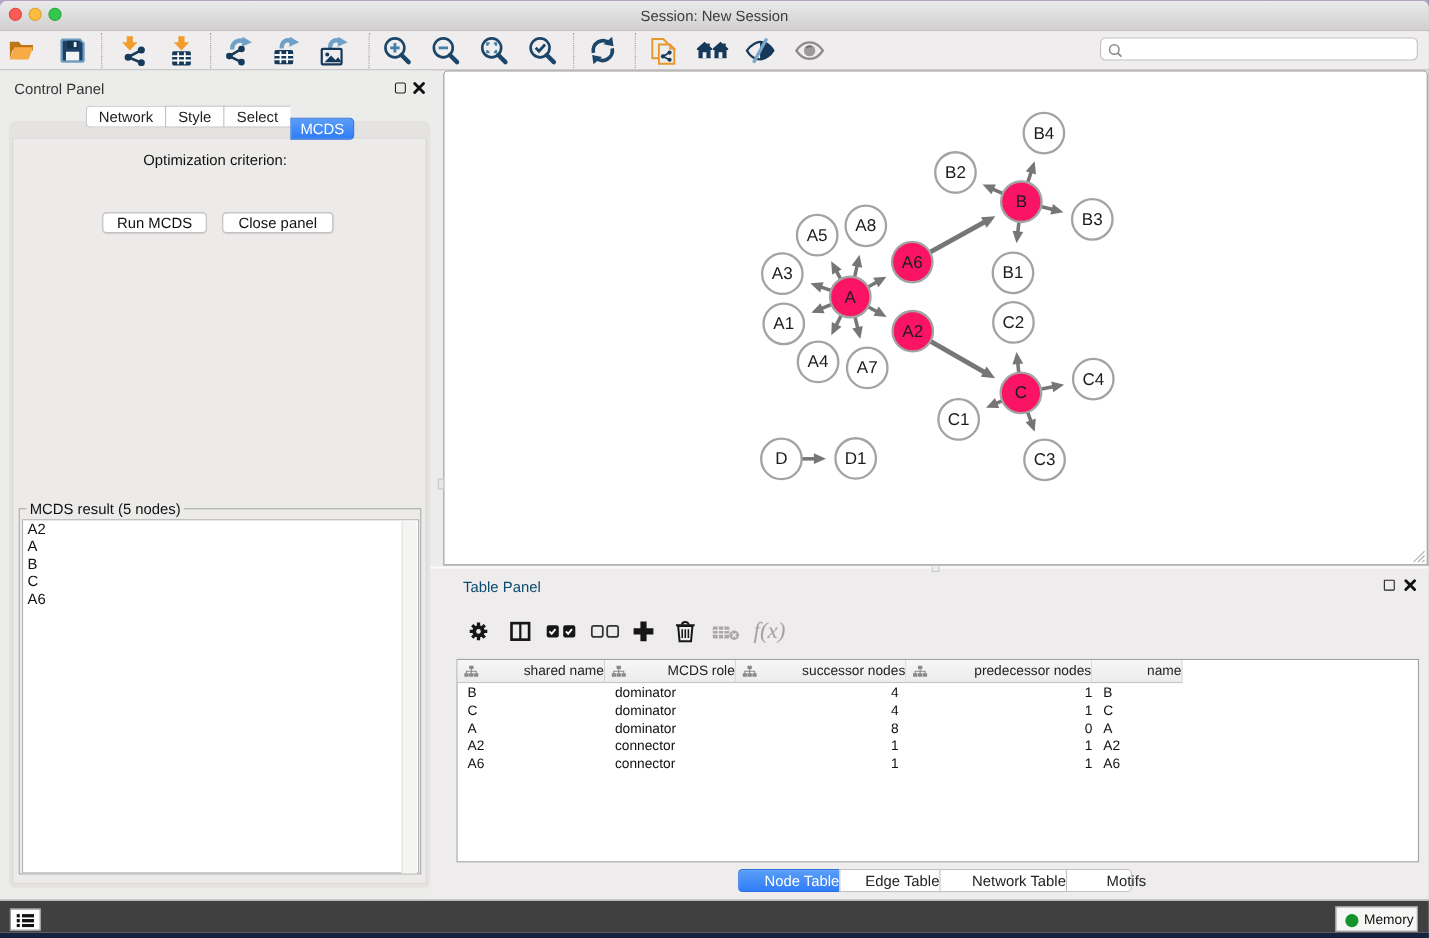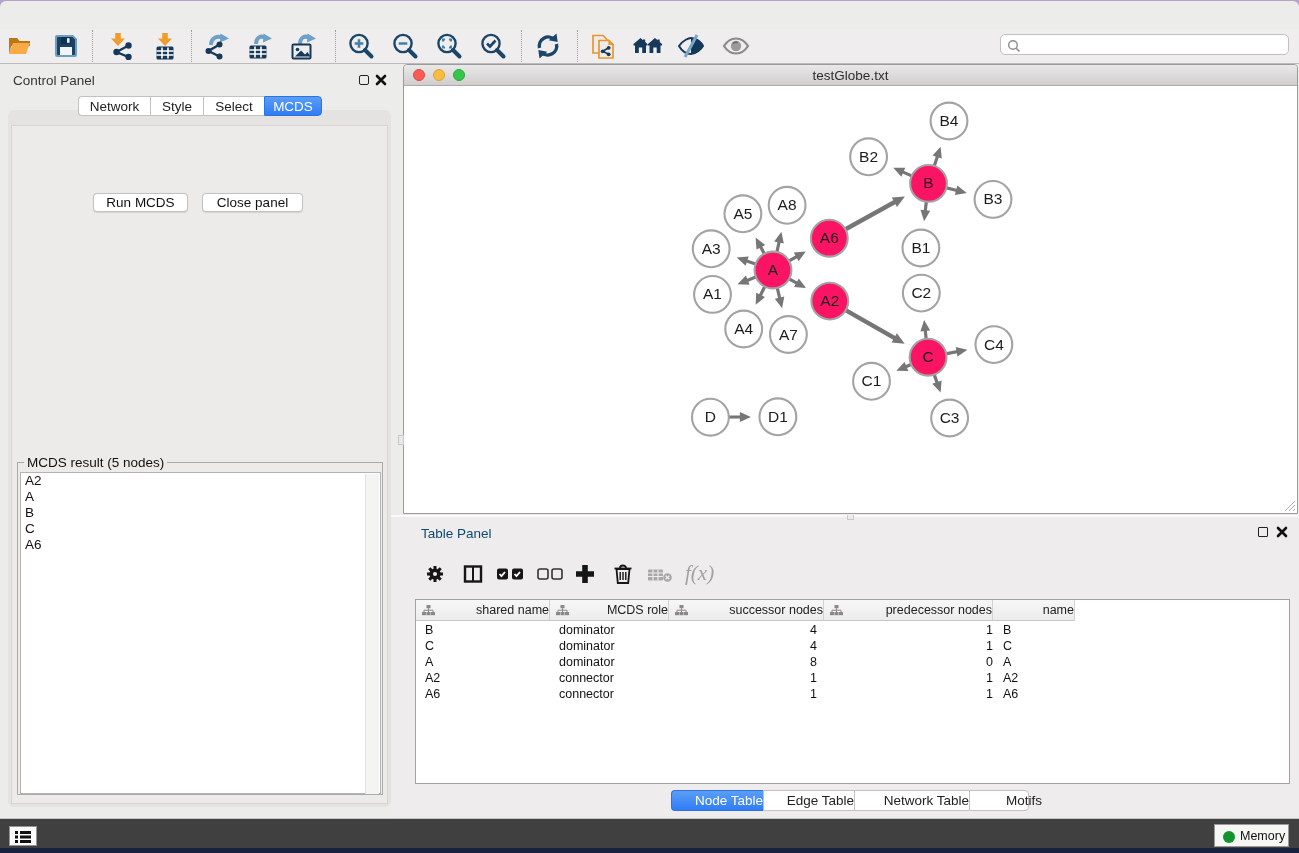--- a/index.html
+++ b/index.html
@@ -23,21 +23,21 @@
 #cpanel { position:absolute; left:0; top:63px; width:391px; height:754px; background:#ececeb; }
 #cpanel-title { position:absolute; left:13px; top:9px; font-size:13.5px; color:#353535; }
 .wbtn-sq { position:absolute; top:11px; width:10px; height:10px; border:1.6px solid #222; border-radius:2px; background:transparent; }
 .wbtn-x { position:absolute; top:4px; font-size:14px; font-weight:bold; color:#111; }
 #cp-box { position:absolute; left:8px; top:46px; width:383px; height:697px; background:#e5e3e2; border-radius:6px; }
 #cp-inner { position:absolute; left:3px; top:15px; width:377px; height:679px; background:#ecebea; border:1px solid #d8d6d5; }
 #cp-tabs { position:absolute; left:78px; top:32px; height:20px; display:flex; z-index:5; }
 .seg { height:20px; line-height:19px; font-size:13.5px; color:#222; background:#fff; border:1px solid #c3c1c1; border-right:none; text-align:center; }
 .seg.first { border-radius:4px 0 0 4px; }
 .seg.last { border-radius:0 4px 4px 0; border-right:1px solid #c3c1c1; }
-.seg.sel { background:linear-gradient(#5a9ef8,#2f7cf6); color:#fff; border-color:#2f72dd; }
+.seg.sel { background:linear-gradient(#5a9ef8,#2f7cf6); color:#fff; border-color:#2f72dd;margin-top:11px; }
 #opt-label { position:absolute; left:0; top:74px; width:391px; text-align:center; font-size:13.5px; color:#111; }
 #dropdown { position:absolute; left:44px; top:96px; width:311px; height:20px; background:#fff; border:1px solid #b8b6b6; border-radius:4px; font-size:13.5px; color:#111; line-height:18px; padding-left:9px; box-shadow:0 0.5px 1px rgba(0,0,0,.12); }
 #dd-step { position:absolute; right:-1px; top:-1px; width:19px; height:20px; background:linear-gradient(#5aa0f9,#2d7bf5); border-radius:0 4px 4px 0; }
 .btn { position:absolute; height:19px; background:#fff; border:1px solid #c3c1c1; border-radius:4px; font-size:13.5px; color:#111; text-align:center; line-height:17px; box-shadow:0 0.5px 1px rgba(0,0,0,.10); }
 
 #mcds-fs { position:absolute; left:17px; top:398px; width:366px; height:333px; border:1px solid #ababab; }
 #mcds-legend { position:absolute; left:6px; top:-8px; background:#ecebea; padding:0 3px; font-size:13.5px; color:#111; }
 #mcds-list { position:absolute; left:2px; top:9px; width:361px; height:322px; background:#fff; border:1px solid #b5b3b3; font-size:13.5px; color:#111; }
 #mcds-list .it { padding-left:4px; height:16px; line-height:16px; }
 #mcds-scroll { position:absolute; right:1px; top:1px; width:14px; height:320px; background:#f4f4f3; border-left:1px solid #e2e2e1; }
@@ -71,20 +71,26 @@
 #memory .mtxt { position:absolute; left:25px; top:4px; }
 
 #vgrip { position:absolute; left:398px; top:434px; width:6px; height:10px; background:#e9e7e7; border:1px solid #c9c7c7; z-index:4; }
 #hgrip { position:absolute; left:847px; top:514px; width:7px; height:5px; background:#ededec; border:1px solid #c9c7c7; border-top:none; z-index:4; }
 #hstrip { position:absolute; left:391px; top:514px; width:908px; height:5px; background:#fafafa; }
 </style>
 </head>
 <body>
 <div id="desktop-top"></div>
 <div id="appwin">
+<div id="titlebar">
+  <div class="tl t1"></div>
+      <div class="tl t2"></div>
+      <div class="tl t3"></div>
+  <div id="titletext">Session: New Session</div>
+</div>
 <div id="toolbar">
 
   <svg class="tbi" style="left:6px" width="28" height="28" viewBox="0 0 28 28">
     <path d="M3 6 h8 l2.5 3 H24 v5 H3 z" fill="#bd7615"></path>
     <path d="M3 6 v16 l3 -11 h-1 z" fill="#bd7615"></path>
     <path d="M7 11 h17 l-4 11 H3 z" fill="#f6ab44"></path>
   </svg>
 
   <svg class="tbi" style="left:52px" width="28" height="28" viewBox="0 0 28 28">
     <path d="M3 5 a2 2 0 0 1 2-2 h16 l4 4 v16 a2 2 0 0 1-2 2 H5 a2 2 0 0 1-2-2 z" fill="#6e9dc2"></path>
@@ -219,44 +225,39 @@
   </svg>
   <div id="cp-tabs">
     <div class="seg first" style="width:72px">Network</div>
     <div class="seg" style="width:53px">Style</div>
     <div class="seg" style="width:61px">Select</div>
     <div class="seg last sel" style="width:58px">MCDS</div>
   </div>
   <div id="cp-box">
     <div id="cp-inner"></div>
   </div>
+  <div id="opt-label">Optimization criterion:</div>
   <div class="btn" style="left:93px;top:129px;width:95px">Run MCDS</div>
   <div class="btn" style="left:202px;top:129px;width:101px">Close panel</div>
   <div id="mcds-fs">
     <div id="mcds-legend">MCDS result (5 nodes)</div>
     <div id="mcds-list">
       <div class="it">A2</div>
           <div class="it">A</div>
           <div class="it">B</div>
           <div class="it">C</div>
           <div class="it">A6</div>
       <div id="mcds-scroll"></div>
     </div>
   </div>
 </div>
 <div id="hstrip"></div>
 <div id="vgrip"></div>
 <div id="hgrip"></div>
 <div id="netwin">
-  <div id="nw-title">
-    <div class="tl t1"></div>
-        <div class="tl t2"></div>
-        <div class="tl t3"></div>
-    <div class="txt">testGlobe.txt</div>
-  </div>
   <svg id="netsvg" width="893" height="427" viewBox="0 0 893 427" font-family="Liberation Sans, sans-serif">
 <line x1="369.0" y1="184.0" x2="341.9" y2="194.9" stroke="#767676" stroke-width="3.2"></line>
 <polygon points="333.5,198.3 341.9,189.6 345.6,198.7" fill="#767676"></polygon>
 <line x1="369.0" y1="184.0" x2="341.3" y2="174.5" stroke="#767676" stroke-width="3.2"></line>
 <polygon points="332.7,171.6 344.7,170.5 341.6,179.8" fill="#767676"></polygon>
 <line x1="369.0" y1="184.0" x2="355.7" y2="210.8" stroke="#767676" stroke-width="3.2"></line>
 <polygon points="351.7,218.8 352.2,206.8 361.0,211.1" fill="#767676"></polygon>
 <line x1="369.0" y1="184.0" x2="355.9" y2="159.5" stroke="#767676" stroke-width="3.2"></line>
 <polygon points="351.6,151.6 361.2,159.0 352.5,163.6" fill="#767676"></polygon>
 <line x1="369.0" y1="184.0" x2="376.0" y2="213.5" stroke="#767676" stroke-width="3.2"></line>

